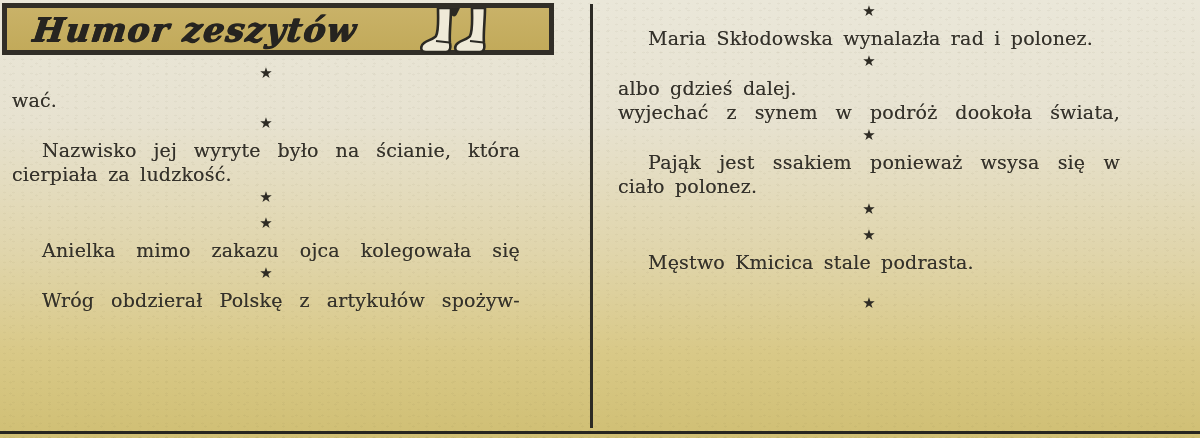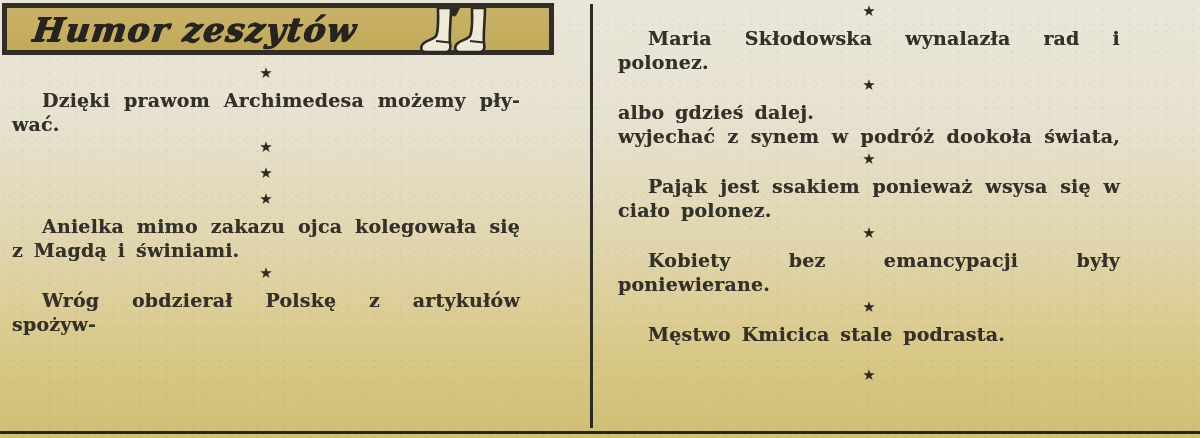--- a/index.html
+++ b/index.html
@@ -33,21 +33,21 @@
   .legs { position: absolute; left: 413px; top: 0; width: 78px; height: 47px; }
   
   .divider { position: absolute; left: 590px; top: 4px; width: 3px; height: 424px; background: #2c2a24; }
   .bottom-rule { position: absolute; left: 0; top: 431px; width: 1200px; height: 3px; background: #26251f; }
   
   .col { position: absolute; }
   .col-left  { left: 12px;  top: 62px; width: 508px; }
   .col-right { left: 618px; top: 0;    width: 502px; }
   .star-row { height: 22px; line-height: 22px; margin: 0 0 4px 0; text-align: center; }
   .star { font-size: 15px; color: #2e2b24; }
-  .para { margin: 0; font-size: 19px; line-height: 24px; font-weight: bold;
+  .para { margin: 0; font-size: 19px; line-height: 24px; font-weight: normal;
           word-spacing: 3px; letter-spacing: 0.2px;
           text-shadow: 0 0 0.5px rgba(42,40,32,0.55); }
   .line { display: block; text-align: justify; text-align-last: justify; }
   .line.first { text-indent: 30px; }
   .line.last  { text-align-last: left; word-spacing: 4px; }
   .gap-before { margin-top: 18px; }
 </style>
 </head>
 <body>
 
@@ -63,29 +63,31 @@
       <path d="M50,33 L63.5,34.5" fill="none" stroke="#2b2923" stroke-width="2"></path>
     </svg>
   </div>
 
   <div class="divider"></div>
   <div class="bottom-rule"></div>
 
   <div class="col col-left">
     <div class="star-row"><span class="star">★</span></div>
     <p class="para">
-      <span class="line first">Dzięki prawom Archimedesa możemy pły-</span>
       <span class="line last">wać.</span>
     </p>
     <div class="star-row"><span class="star">★</span></div>
+    <p class="para">
+      <span class="line first">Nazwisko jej wyryte było na ścianie, która</span>
+      <span class="line last">cierpiała za ludzkość.</span>
+    </p>
     <div class="star-row"><span class="star">★</span></div>
     <div class="star-row"><span class="star">★</span></div>
     <p class="para">
       <span class="line first">Anielka mimo zakazu ojca kolegowała się</span>
-      <span class="line last">z Magdą i świniami.</span>
     </p>
     <div class="star-row"><span class="star">★</span></div>
     <p class="para">
       <span class="line first">Wróg obdzierał Polskę z artykułów spożyw-</span>
 
     </p>
   </div>
 
   <div class="col col-right">
     <div class="star-row"><span class="star">★</span></div>
@@ -96,23 +98,20 @@
     <p class="para">
       <span class="line last">albo gdzieś dalej.</span>
       <span class="line">wyjechać z synem w podróż dookoła świata,</span>
     </p>
     <div class="star-row"><span class="star">★</span></div>
     <p class="para">
       <span class="line first">Pająk jest ssakiem ponieważ wsysa się w</span>
       <span class="line last">ciało polonez.</span>
     </p>
     <div class="star-row"><span class="star">★</span></div>
-    <p class="para">
-      <span class="line first last">Kobiety bez emancypacji były poniewierane.</span>
-    </p>
     <div class="star-row"><span class="star">★</span></div>
     <p class="para">
       <span class="line first last">Męstwo Kmicica stale podrasta.</span>
     </p>
     <div class="star-row gap-before"><span class="star">★</span></div>
 
   </div>
 
 </div>
 

